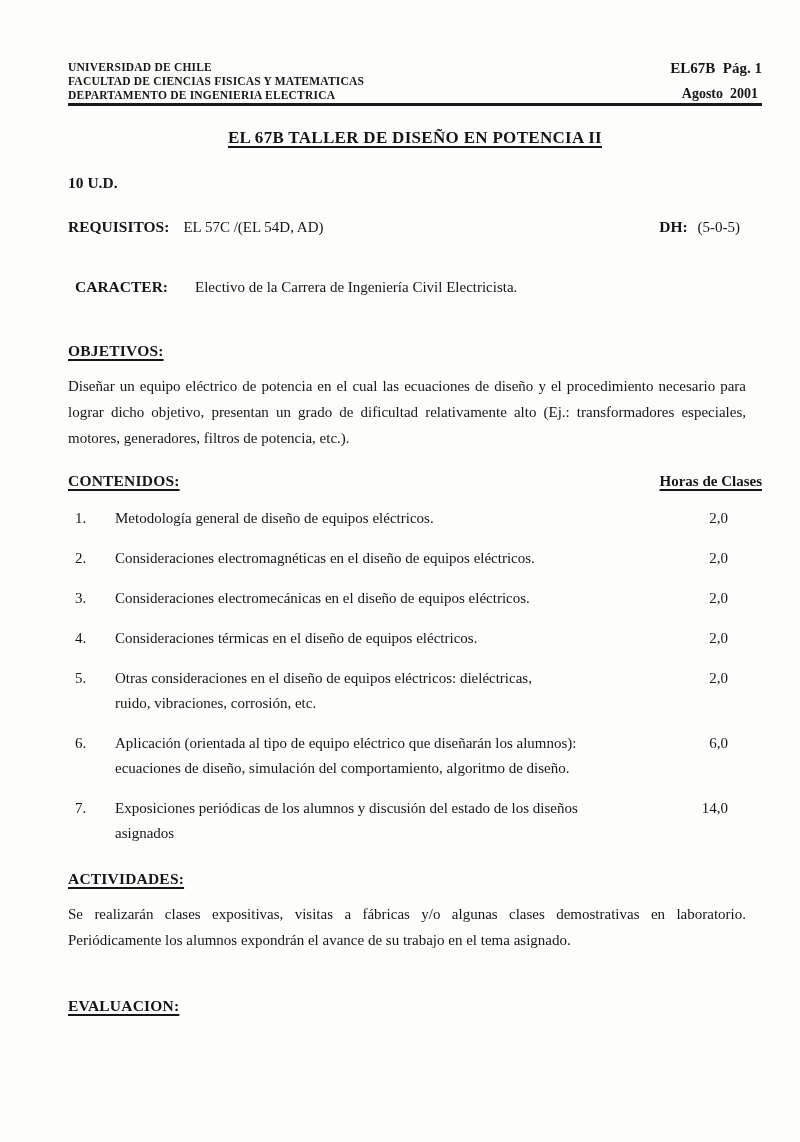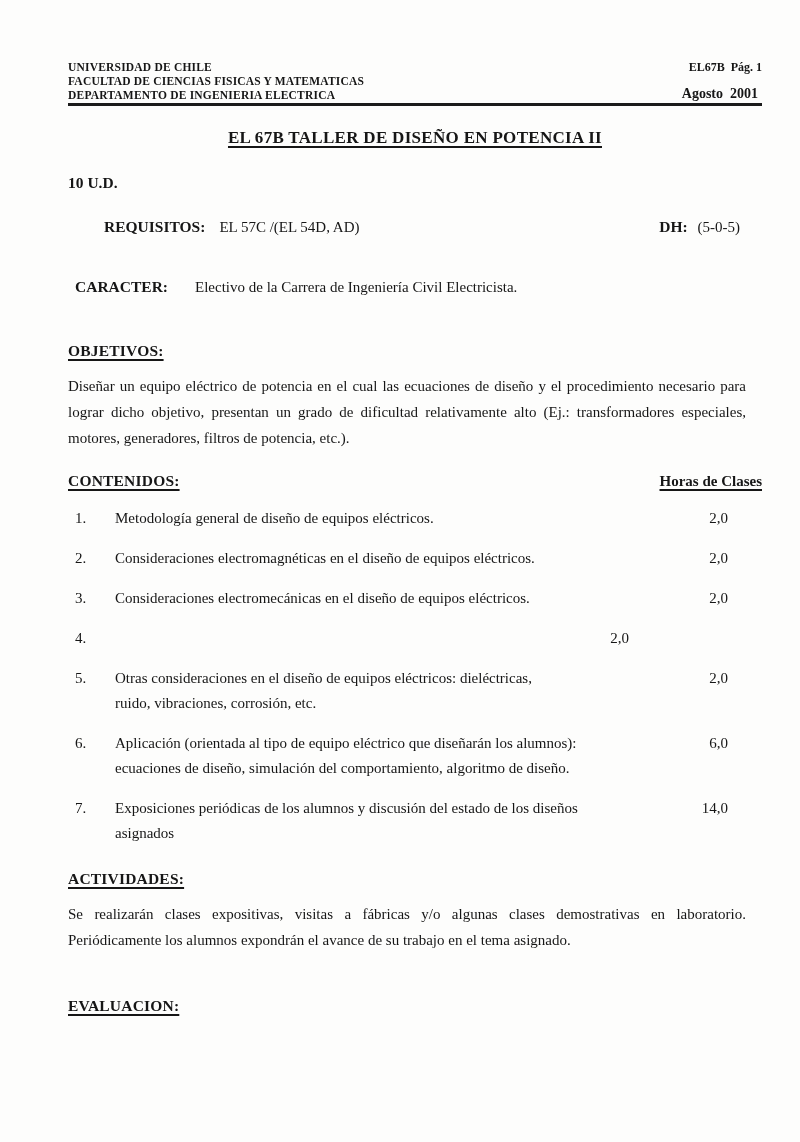--- a/index.html
+++ b/index.html
@@ -34,21 +34,21 @@
     letter-spacing: 0.2px;
   }
   .ref-block {
     display: flex;
     flex-direction: column;
     justify-content: space-between;
     text-align: right;
   }
   .ref-block .code-page {
     font-weight: bold;
-    font-size: 12px;
+    font-size: 15px;
     white-space: pre;
   }
   .ref-block .date {
     font-weight: bold;
     font-size: 14px;
     white-space: pre;
     padding: 0 4px;
   }
 
   
@@ -70,21 +70,20 @@
     font-weight: bold;
     font-size: 15.5px;
   }
 
   
   .req-row {
     margin-top: 26px;
     display: flex;
     align-items: baseline;
     font-size: 15px;
-    margin-left: 36px;
   }
   .label-bold { font-weight: bold; font-size: 15.5px; }
   .req-row .req-value { margin-left: 14px; }
   .dh-group { margin-left: auto; margin-right: 22px; }
   .dh-group .dh-value { margin-left: 6px; }
 
   .caracter-row {
     margin-top: 42px;
     padding-left: 7px;
     display: flex;
@@ -211,20 +210,21 @@
       <span class="item-text">Consideraciones electromagnéticas en el diseño de equipos eléctricos.</span>
       <span class="item-hours">2,0</span>
     </div>
     <div class="content-row">
       <span class="item-num">3.</span>
       <span class="item-text">Consideraciones electromecánicas en el diseño de equipos eléctricos.</span>
       <span class="item-hours">2,0</span>
     </div>
     <div class="content-row">
       <span class="item-num">4.</span>
+      <span class="item-text">Consideraciones térmicas en el diseño de equipos eléctricos.</span>
       <span class="item-hours">2,0</span>
     </div>
     <div class="content-row">
       <span class="item-num">5.</span>
       <span class="item-text">Otras consideraciones en el diseño de equipos eléctricos: dieléctricas,
 ruido, vibraciones, corrosión, etc.</span>
       <span class="item-hours">2,0</span>
     </div>
     <div class="content-row">
       <span class="item-num">6.</span>

